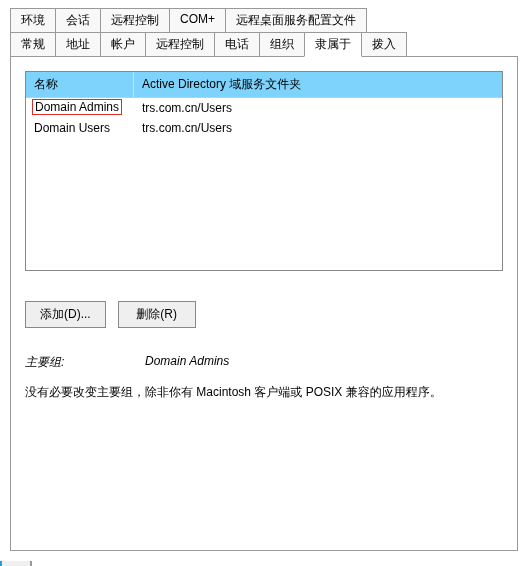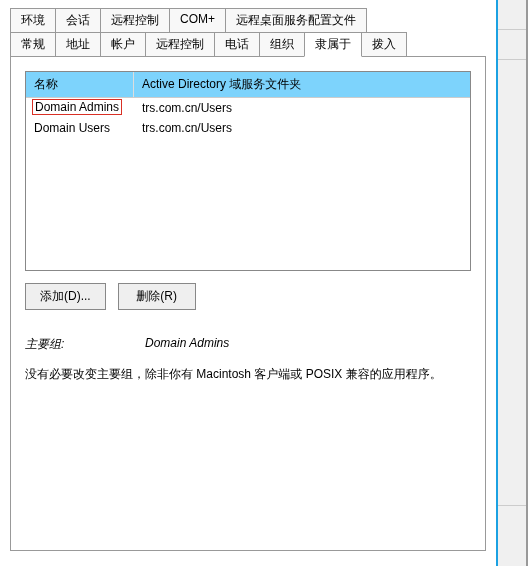--- a/index.html
+++ b/index.html
@@ -8,20 +8,21 @@
       font-size: 12px;
       background: #fff;
       width: 528px;
       height: 566px;
       position: relative;
     }
     .outer {
       display: flex;
       width: 528px;
       height: 566px;
+      flex-direction: column;
     }
     .main-area {
       flex: 1;
       background: #fff;
       padding: 0;
       position: relative;
     }
     .right-strip {
       width: 32px;
       background: #f0f0f0;
@@ -116,21 +117,21 @@
     .hl-red {
       border: 1px solid #d93025;
       display: inline-block;
       padding: 0 2px;
     }
     .lv-row.first .lv-cell.col-name {
       padding: 1px 6px;
     }
 
     .button-row {
-      margin-top: 12px;
+      margin-top: 30px;
       display: flex;
       gap: 12px;
     }
     .btn {
       border: 1px solid #888;
       background: #efefef;
       padding: 4px 14px;
       font-size: 12px;
       cursor: pointer;
       min-width: 78px;

